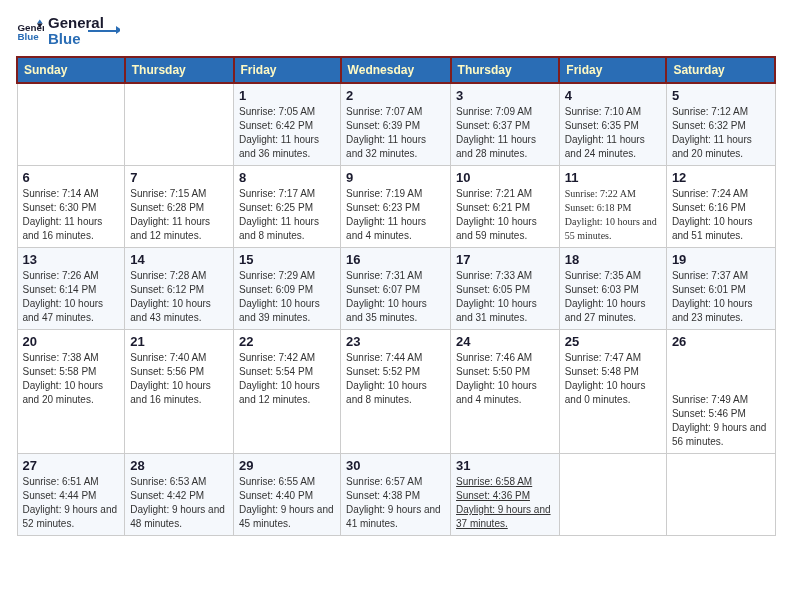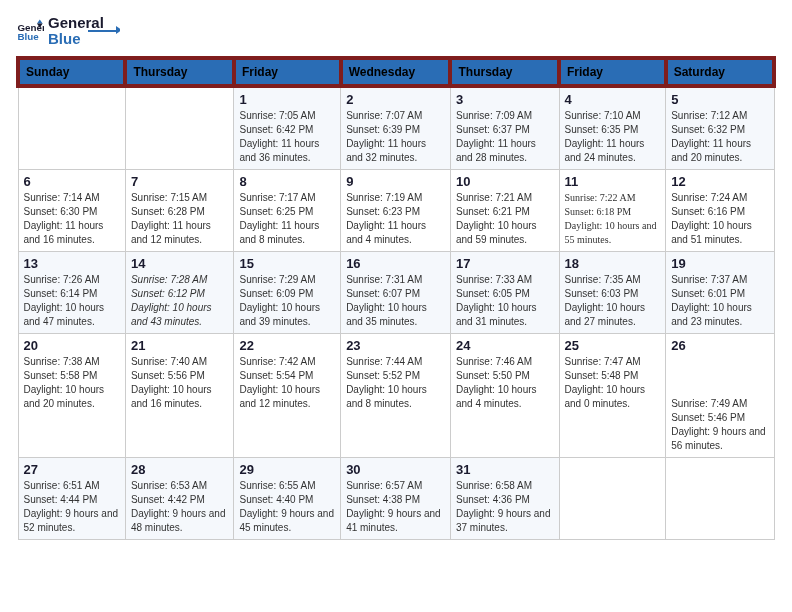--- a/index.html
+++ b/index.html
@@ -43,26 +43,26 @@
       color: #333;
       font-style: italic;
     }
     table {
       width: 100%;
       border-collapse: collapse;
       font-size: 10.5px;
     }
     thead tr th {
       background: #2a6db5;
-      color: #000000;
+      color: #fef9c3;
       text-align: left;
       padding: 5px 6px;
       font-size: 12px;
       font-weight: bold;
-      border: 4px solid #7f1d1d;
+      border: 2px solid #7f1d1d;
     }
     tbody tr td {
       vertical-align: top;
       padding: 4px 5px;
       border: 1px solid #ccc;
       height: 78px;
       width: 113px;
     }
     tbody tr:nth-child(odd) td {
       background: #f5f8fc;
@@ -206,21 +206,21 @@
         </tr>
         <tr>
           <td>
             <span class="day-num">13</span>
             <div class="day-info" style="white-space: pre-line;">Sunrise: 7:26 AM
 Sunset: 6:14 PM
 Daylight: 10 hours and 47 minutes.</div>
           </td>
           <td>
             <span class="day-num">14</span>
-            <div class="day-info" style="white-space: pre-line; font-style: italic;">Sunrise: 7:28 AM
+            <div class="day-info" style="white-space: pre-line;">Sunrise: 7:28 AM
 Sunset: 6:12 PM
 Daylight: 10 hours and 43 minutes.</div>
           </td>
           <td>
             <span class="day-num">15</span>
             <div class="day-info" style="white-space: pre-line;">Sunrise: 7:29 AM
 Sunset: 6:09 PM
 Daylight: 10 hours and 39 minutes.</div>
           </td>
           <td>
@@ -312,21 +312,21 @@
 Daylight: 9 hours and 45 minutes.</div>
           </td>
           <td>
             <span class="day-num">30</span>
             <div class="day-info" style="white-space: pre-line;">Sunrise: 6:57 AM
 Sunset: 4:38 PM
 Daylight: 9 hours and 41 minutes.</div>
           </td>
           <td>
             <span class="day-num">31</span>
-            <div class="day-info" style="white-space: pre-line;">Sunrise: 6:58 AM
+            <div class="day-info" style="white-space: pre-line; text-decoration: underline;">Sunrise: 6:58 AM
 Sunset: 4:36 PM
 Daylight: 9 hours and 37 minutes.</div>
           </td>
           <td class="empty-cell"></td>
           <td class="empty-cell"></td>
         </tr>
       </tbody>
   </table>
 </div>
 

